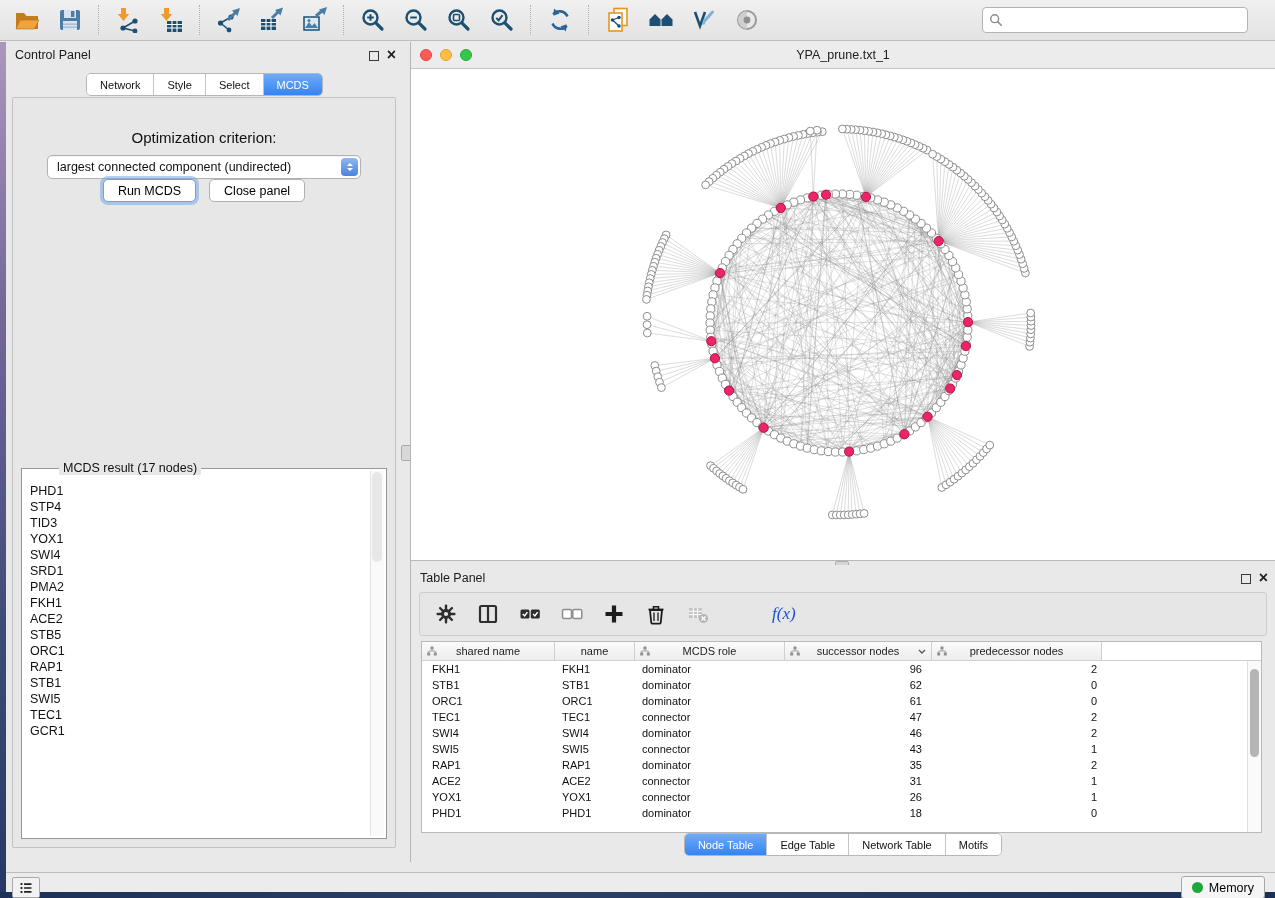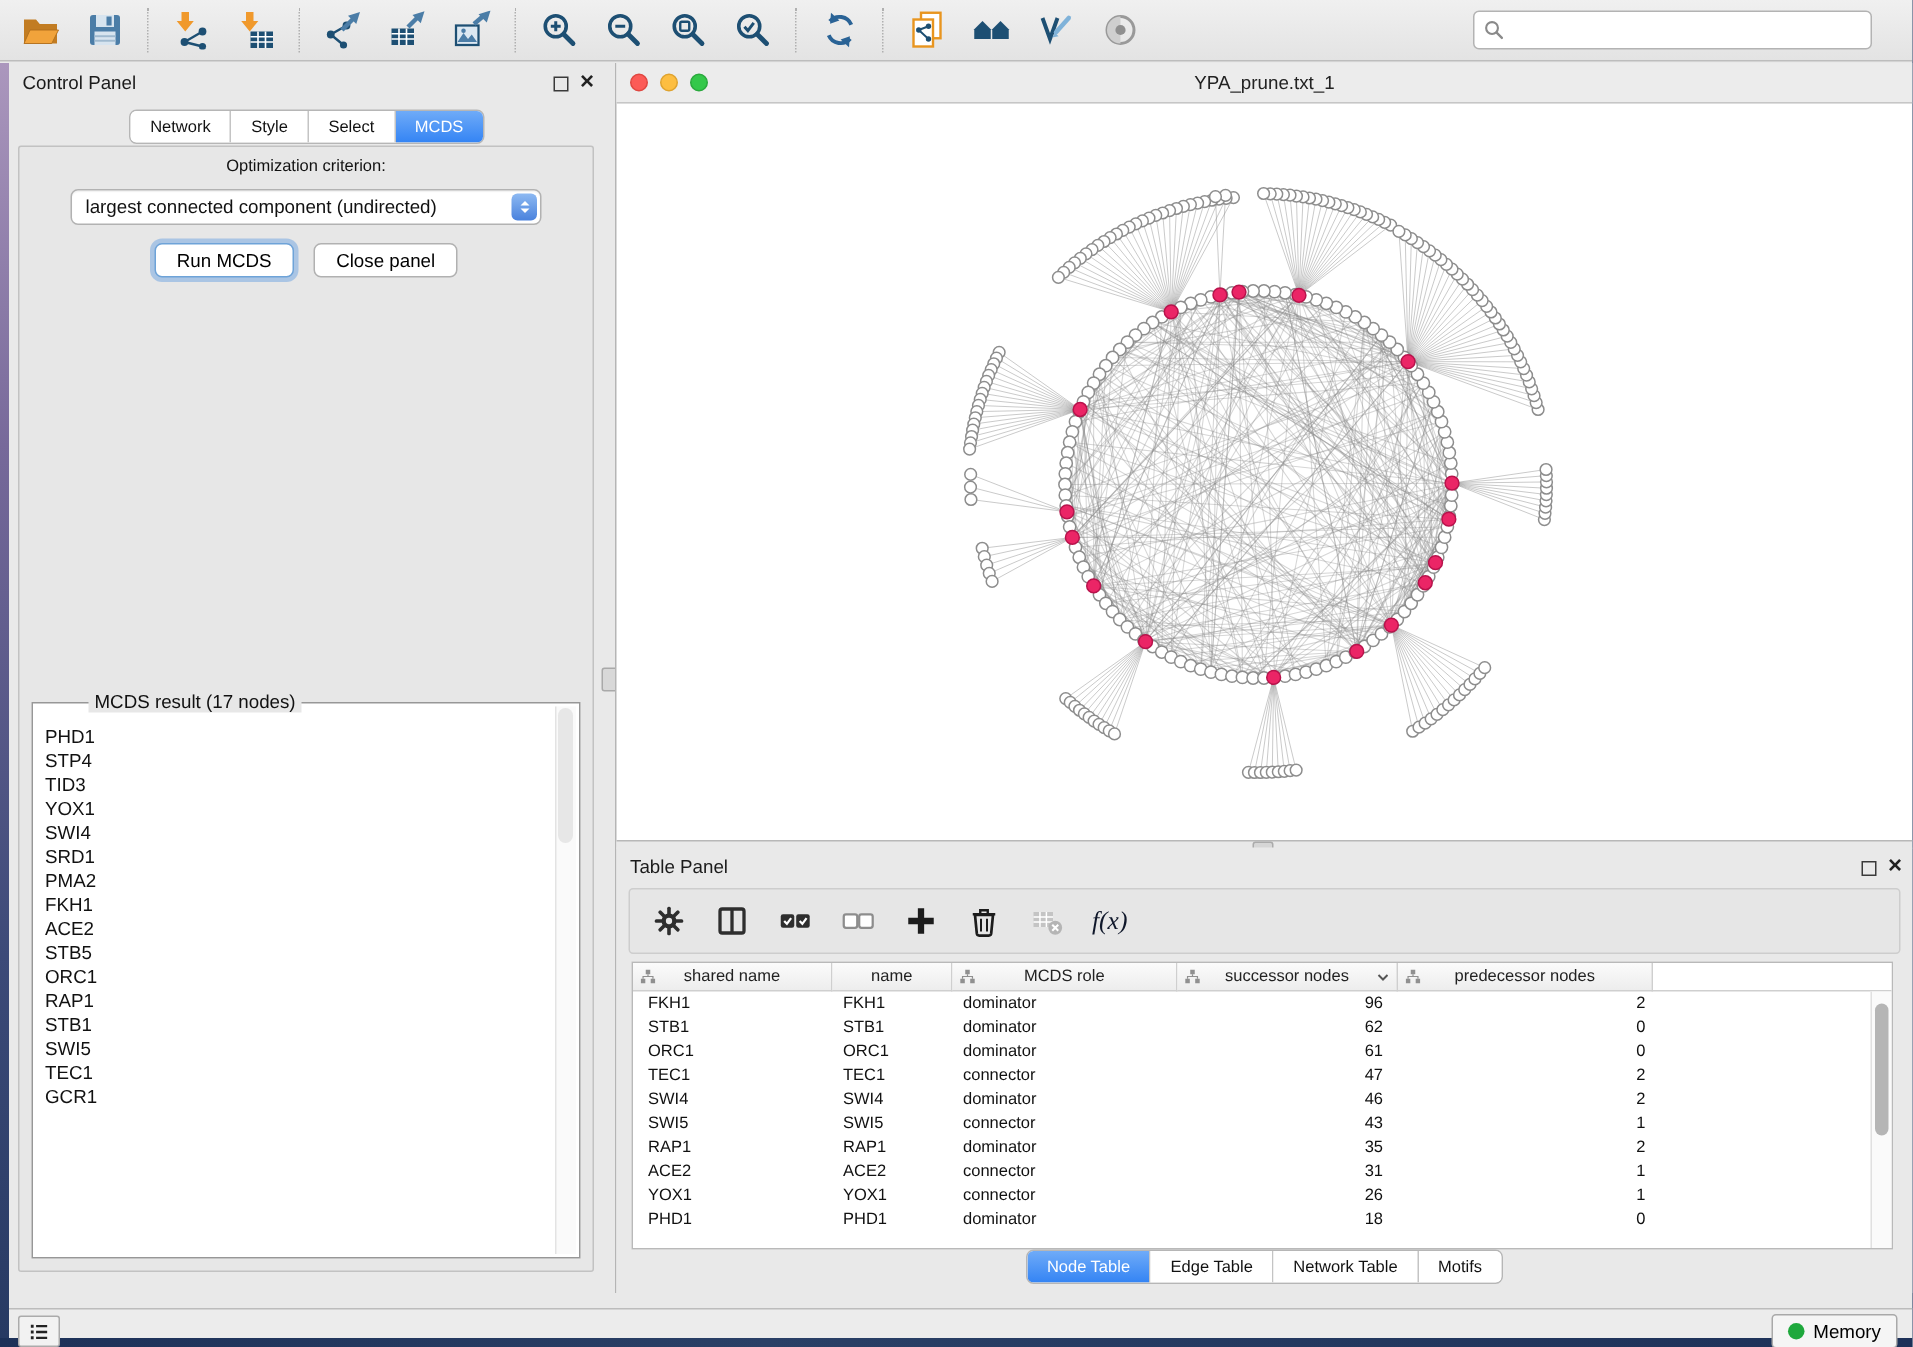--- a/index.html
+++ b/index.html
@@ -25,29 +25,29 @@
   .float-ico{position:absolute;right:24px;top:9px;width:8px;height:8px;border:1.5px solid #3a3a3a;display:block;}
   .close-ico{position:absolute;right:7px;top:3px;font-size:16px;font-weight:700;color:#222;line-height:20px;}
   
   .control-panel{position:absolute;left:6px;top:42px;width:397px;bottom:36px;background:#e9e9e9;}
   .seg{display:flex;border:1px solid #b6b6b6;border-radius:5px;overflow:hidden;background:#fff;height:21px;}
   .seg .tab{padding:0 13px;font-size:11px;border-right:1px solid #c4c4c4;display:flex;align-items:center;background:#fff;color:#111;cursor:default;}
   .seg .tab:last-child{border-right:none;}
   .seg .tab.sel{background:linear-gradient(#6fabf8,#3484f4);color:#fff;}
   .cp-tabs{position:absolute;top:31px;left:0;right:0;display:flex;justify-content:center;}
   .cp-body{position:absolute;top:55px;left:6px;right:7px;bottom:14px;background:#e7e7e7;border:1px solid #c2c2c2;border-radius:2px;}
-  .opt-label{margin-top:7px;text-align:center;font-size:11px;}
+  .opt-label{margin-top:31px;text-align:center;font-size:15px;}
   .dropdown{margin:9px auto 0;width:312px;height:22px;background:#fff;border:1px solid #b2b2b2;border-radius:5px;
             display:flex;align-items:center;box-shadow:inset 0 1px 1px rgba(0,0,0,.06);}
   .dropdown .val{flex:1;font-size:12.5px;padding-left:9px;white-space:nowrap;overflow:hidden;}
   .spinner{width:17px;height:18px;margin-right:2px;border-radius:4px;background:linear-gradient(#8db9f2,#4a82dd);
            display:flex;flex-direction:column;align-items:center;justify-content:center;gap:2px;}
   .spinner .up{width:0;height:0;border:3.5px solid transparent;border-bottom-color:#fff;border-top-width:0;}
   .spinner .dn{width:0;height:0;border:3.5px solid transparent;border-top-color:#fff;border-bottom-width:0;}
-  .btn-row{margin-top:12px;display:flex;justify-content:center;gap:13px;}
+  .btn-row{display:flex;justify-content:center;gap:13px;}
   .btn{height:23px;padding:0 14px;font:12.5px "Liberation Sans",sans-serif;background:#fff;border:1px solid #b1b1b1;border-radius:5px;}
   .btn.run{border-color:#6ea3d8;box-shadow:0 0 0 3px rgba(120,170,225,.55);}
   .groupbox{position:absolute;left:8px;right:8px;top:370px;bottom:8px;border:1px solid #979797;background:#fff;}
   .legend{position:absolute;top:-8px;left:6px;background:#e7e7e7;padding:0 4px;font-size:12.5px;margin-left:31px;}
   .mcds-list{position:absolute;top:2px;left:2px;right:16px;bottom:2px;overflow:hidden;padding-top:12px;}
   .mcds-item{font-size:12.5px;line-height:16px;padding-left:6px;}
   .list-scroll{position:absolute;top:2px;bottom:2px;right:2px;width:13px;background:#fafafa;border-left:1px solid #e3e3e3;}
   .list-thumb{position:absolute;top:1px;left:1px;width:10px;height:90px;background:#e7e7e7;border-radius:5px;}
   .v-split-handle{position:absolute;left:401px;top:445px;width:9px;height:14px;background:#d8d8d8;border:1px solid #a9a9a9;border-radius:2px;}
   
@@ -60,21 +60,21 @@
   .light.y{background:#fdbe41;border:1px solid #dfa32f;}
   .light.g{background:#34c84a;border:1px solid #2aa93d;}
   #net-svg{position:absolute;top:27px;left:0;}
   .h-split{position:absolute;top:518px;left:0;right:0;height:5px;background:#e9e9e9;border-top:1px solid #b8b8b8;}
   .h-split-handle{position:absolute;left:424px;top:519px;width:12px;height:8px;background:#d6d6d6;border:1px solid #ababab;border-radius:2px;}
   .table-panel{position:absolute;top:523px;left:0;right:0;bottom:0;background:#e9e9e9;}
   .tp-toolbar{position:absolute;top:27px;left:8px;right:8px;height:44px;background:#e6e6e6;border:1px solid #cdcdcd;
               border-radius:3px;display:flex;align-items:center;gap:18px;padding-left:14px;box-sizing:border-box;}
   .tp-toolbar .ib{width:24px;height:24px;}
   .tp-toolbar .ib svg{width:22px;height:22px;}
-  .fx{font:italic 17px "Liberation Serif","DejaVu Serif",serif;color:#0f172a;}
+  .fx{font:italic 17px "Liberation Serif","DejaVu Serif",serif;color:#1d4ed8;margin-left:44px;}
   .tp-table{position:absolute;top:76px;left:10px;right:13px;height:190px;background:#fff;border:1px solid #b9b9b9;box-sizing:content-box;}
   .tp-head{position:absolute;top:0;left:0;right:0;height:19px;display:flex;font-size:11px;color:#222;}
   .th{position:relative;display:flex;align-items:center;justify-content:center;border-right:1px solid #cfcfcf;
       background:linear-gradient(#fbfbfb,#ededed);border-bottom:1px solid #cfcfcf;box-sizing:border-box;}
   .th .shared-ico{position:absolute;left:5px;top:4px;}
   .th .chev{position:absolute;right:5px;top:7px;}
   .th.fill{flex:1;background:#fff;border-right:none;border-bottom:1px solid #cfcfcf;}
   .c0{width:133px;}.c1{width:80px;}.c2{width:150px;}.c3{width:147px;}.c4{width:170px;}
   .tp-rows{position:absolute;top:19px;left:0;right:14px;bottom:0;overflow:hidden;}
   .tp-row{display:flex;height:16px;align-items:center;font-size:11px;}

